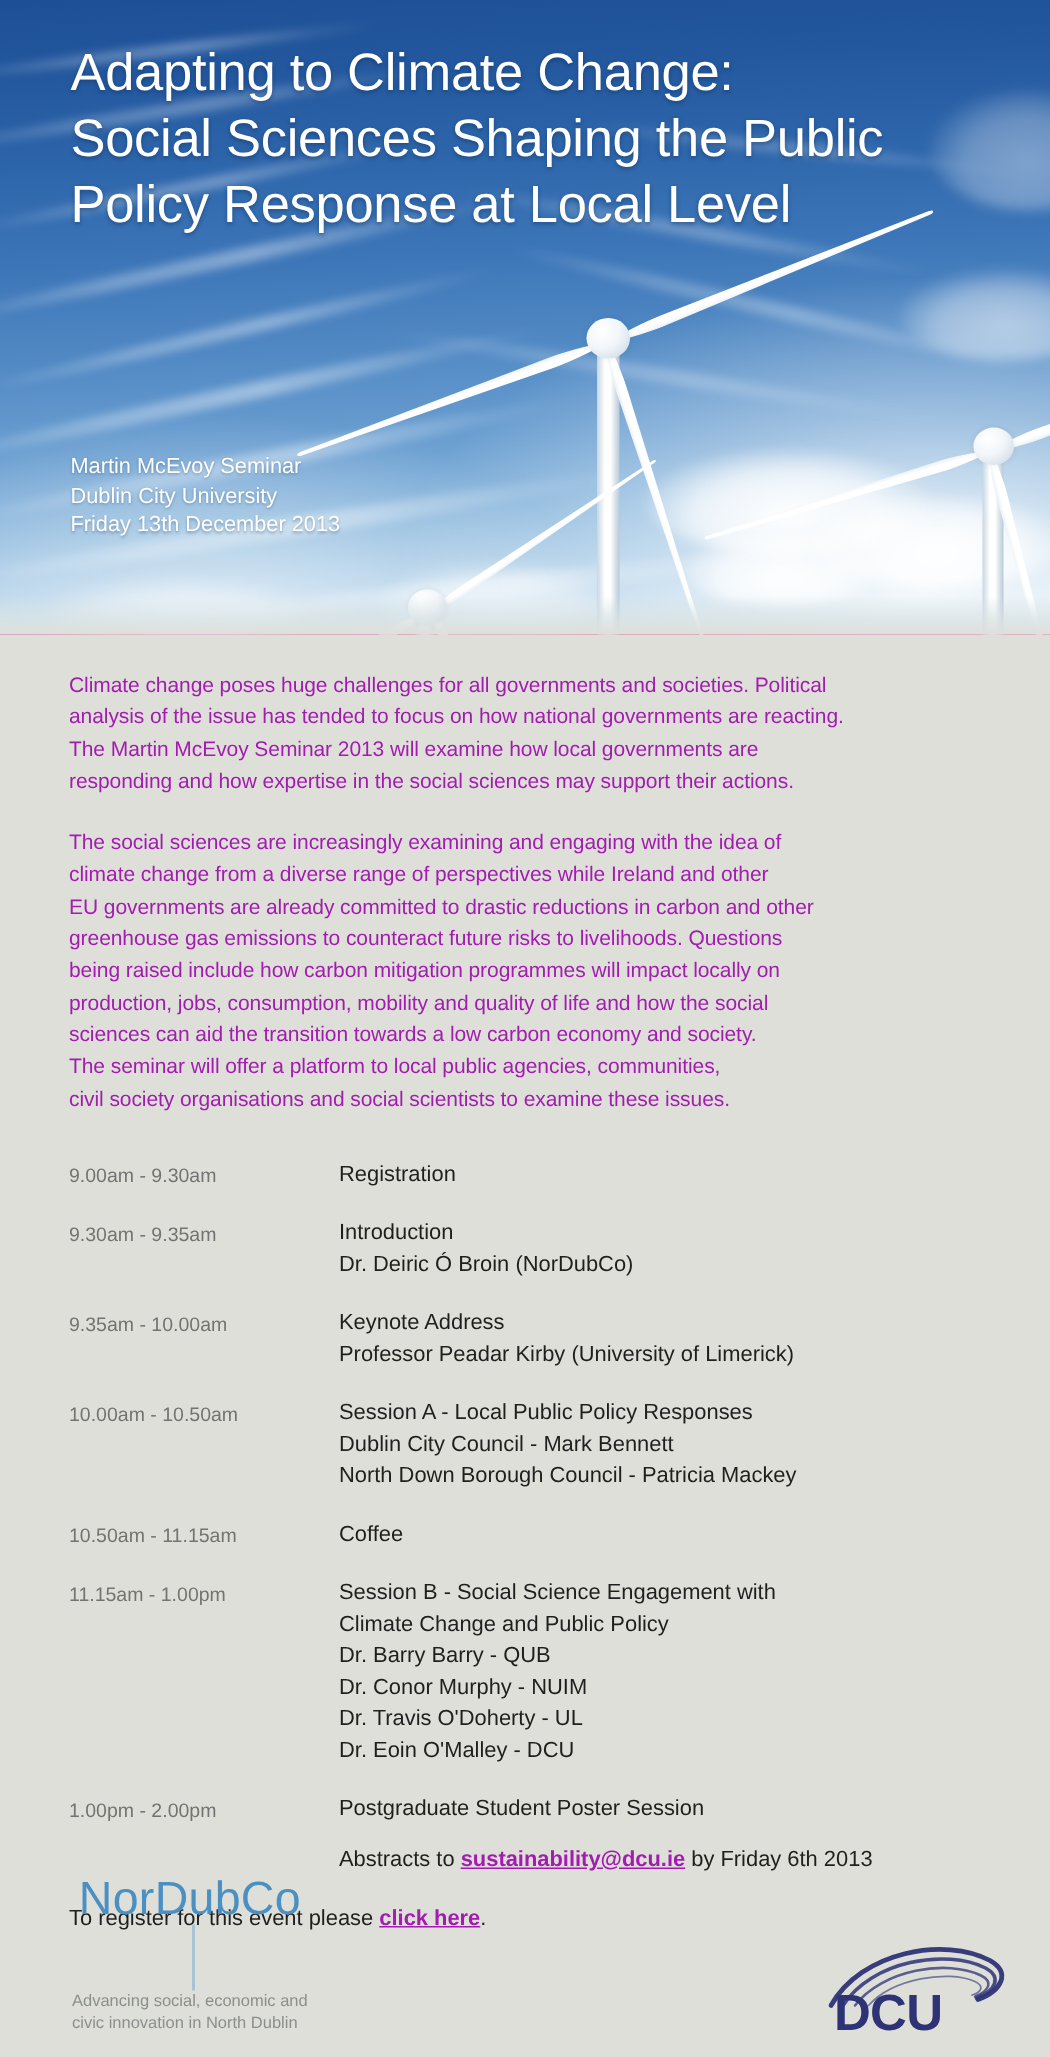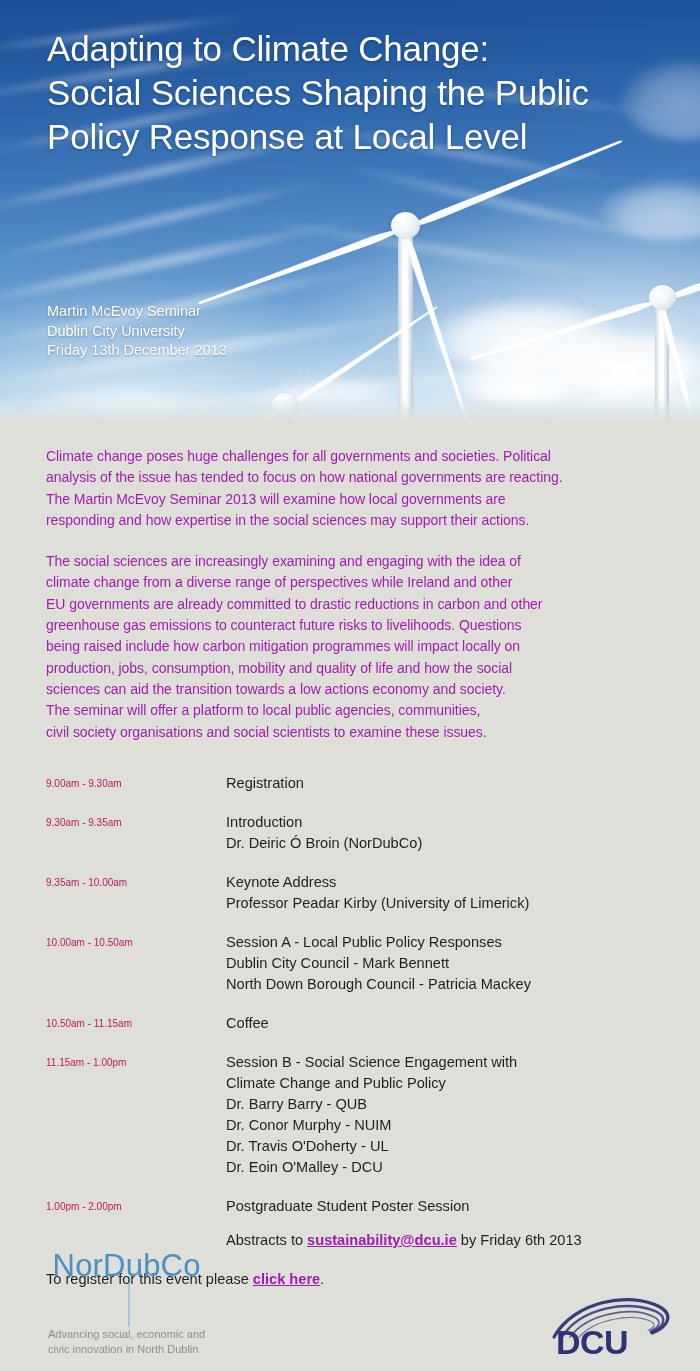--- a/index.html
+++ b/index.html
@@ -178,23 +178,23 @@
   }
   .para span { display: block; white-space: nowrap; }
   #para-1 { margin-top: 23px; }
   #para-2 { margin-top: 20px; }
 
   
   .schedule { margin-top: 30px; }
   .sched-row { display: flex; margin-bottom: 18px; }
   .sched-time {
     flex: 0 0 180px;
-    font-size: 10px;
+    font-size: 13px;
     line-height: 21px;
-    color: #be185d;
+    color: #737373;
   }
   .sched-desc {
     flex: 1 1 auto;
     font-size: 14.6px;
     line-height: 21px;
     color: #1f1f1f;
   }
   .sched-desc .line { display: block; white-space: nowrap; }
   .sched-desc .sub-block { margin-top: 13px; }
 
@@ -344,21 +344,21 @@
       <span>responding and how expertise in the social sciences may support their actions.</span>
     </p>
 
     <p class="para" id="para-2">
       <span>The social sciences are increasingly examining and engaging with the idea of</span>
       <span>climate change from a diverse range of perspectives while Ireland and other</span>
       <span>EU governments are already committed to drastic reductions in carbon and other</span>
       <span>greenhouse gas emissions to counteract future risks to livelihoods. Questions</span>
       <span>being raised include how carbon mitigation programmes will impact locally on</span>
       <span>production, jobs, consumption, mobility and quality of life and how the social</span>
-      <span>sciences can aid the transition towards a low actions economy and society.</span>
+      <span>sciences can aid the transition towards a low carbon economy and society.</span>
       <span>The seminar will offer a platform to local public agencies, communities,</span>
       <span>civil society organisations and social scientists to examine these issues.</span>
     </p>
 
     <div class="schedule">
 
       <div class="sched-row">
         <div class="sched-time">9.00am - 9.30am</div>
         <div class="sched-desc">
           <span class="line">Registration</span>

